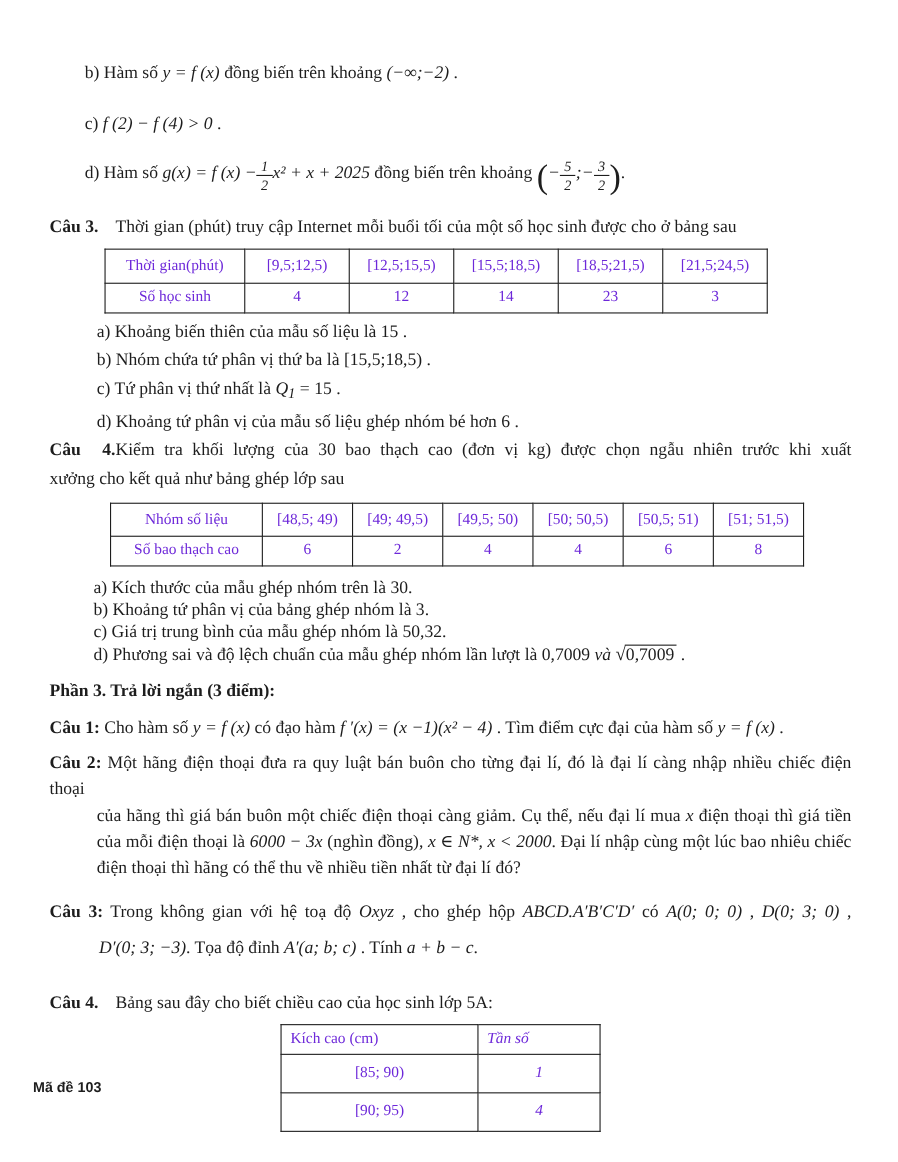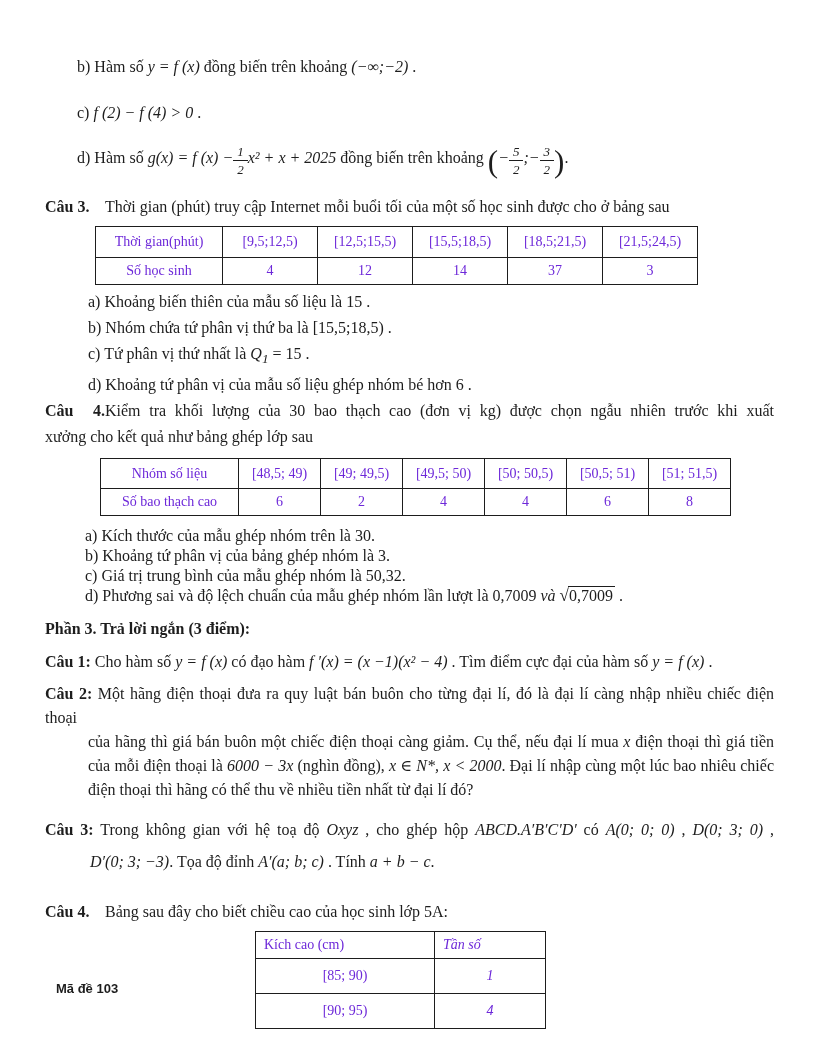--- a/index.html
+++ b/index.html
@@ -46,21 +46,21 @@
   #table3 td.c1 { width:98px;font-style:italic; }
   #table3 tr:first-child td { text-align:left; padding-left:8px; }
   
   .stmts3 { margin:4px 0 0 43px; line-height:26px; }
   .stmts4 { margin:10px 0 0 40px; line-height:20px; }
   .cont43 { margin-left:43px; }
   .cont45 { margin-left:45px; }
   .lh24 { line-height:24px; }
   .lh32 { line-height:32px; }
   .footer {
-    position:absolute; left:56px; top:981px;
+    position:absolute; left:30px; top:981px;
     font-family:"Liberation Sans","DejaVu Sans",sans-serif;
     font-weight:bold; font-size:13px; color:#1d1d1d;
   }
 </style>
 </head>
 <body>
 
 <div class="page">
 
   <div class="line ind60">
@@ -87,21 +87,21 @@
       <td class="cd">[12,5;15,5)</td>
       <td class="cd">[15,5;18,5)</td>
       <td class="cd">[18,5;21,5)</td>
       <td class="cd">[21,5;24,5)</td>
     </tr>
     <tr>
       <td class="c0">Số học sinh</td>
       <td class="cd">4</td>
       <td class="cd">12</td>
       <td class="cd">14</td>
-      <td class="cd">37</td>
+      <td class="cd">23</td>
       <td class="cd">3</td>
     </tr>
   </tbody>
     </table>
 
   <div class="stmts3">
     <div>a) Khoảng biến thiên của mẫu số liệu là 15 .</div>
     <div>b) Nhóm chứa tứ phân vị thứ ba là [15,5;18,5) .</div>
     <div><span>c) Tứ phân vị thứ nhất là </span><span class="m"><span>Q</span><sub>1</sub></span><span> = 15 .</span></div>
     <div>d) Khoảng tứ phân vị của mẫu số liệu ghép nhóm bé hơn 6 .</div>

